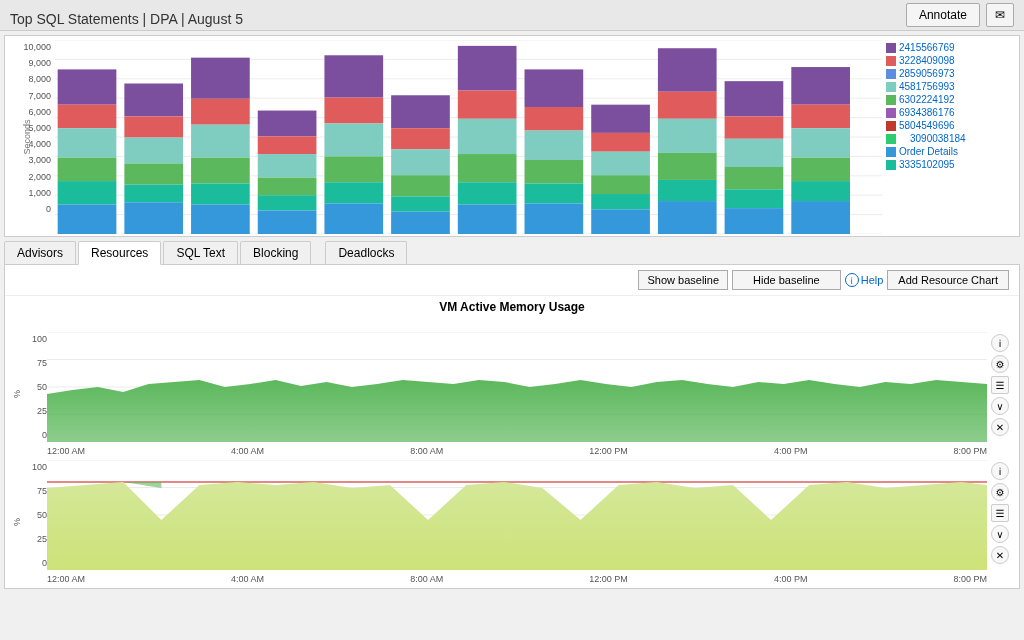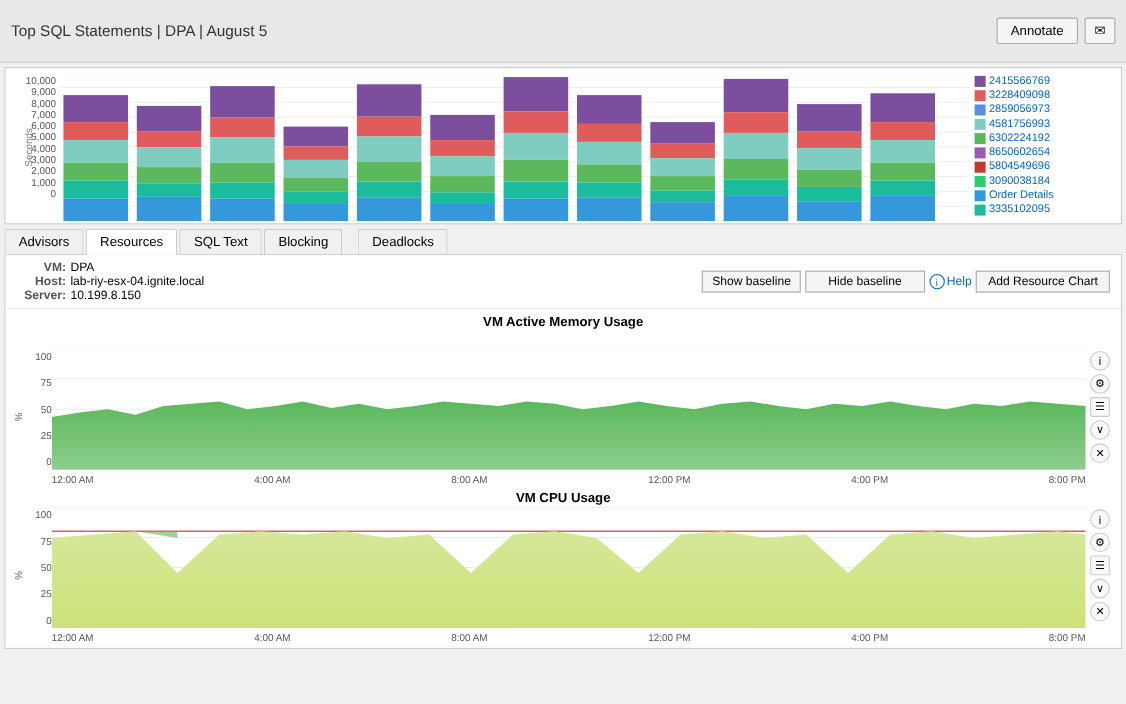--- a/index.html
+++ b/index.html
@@ -2,31 +2,31 @@
 <html><head>
   <meta charset="utf-8">
   <style>
     * { box-sizing: border-box; margin: 0; padding: 0; }
     body { font-family: Arial, sans-serif; font-size: 12px; background: #f0f0f0; width: 1024px; height: 640px; overflow: hidden; }
     .btn { padding: 4px 12px; border: 1px solid #aaa; background: #f5f5f5; cursor: pointer; font-size: 12px; border-radius: 2px; }
   </style>
 </head>
 <body>
 
-<div style="background:#e8e8e8; border-bottom:1px solid #ccc; padding:16px 10px; display:flex; align-items:center; justify-content:space-between;">
+<div style="background:#e8e8e8; border-bottom:1px solid #ccc; padding:3px 10px; display:flex; align-items:flex-end; justify-content:space-between;">
   <span style="font-size:14px; color:#333;">Top SQL Statements  |  DPA  |  August 5</span>
   <div style="display:flex; gap:6px;">
     <button class="btn">Annotate</button>
     <button class="btn" style="padding:3px 8px;">
       <span>✉</span>
     </button>
   </div>
 </div>
 
-<div style="background:#fff; border:1px solid #ccc; margin:4px; padding:4px 2px 2px 2px; height:143px; display:flex; flex-direction:column;">
+<div style="background:#fff; border:1px solid #ccc; margin:4px; padding:4px 2px 2px 2px; height:202px; display:flex; flex-direction:column;">
   <div style="display:flex; flex:1; overflow:hidden;">
 
     <div style="width:48px; position:relative; display:flex; flex-direction:column; justify-content:space-between; align-items:flex-end; padding:2px 4px 20px 0; font-size:9px; color:#555;">
       <span>10,000</span>
       <span>9,000</span>
       <span>8,000</span>
       <span>7,000</span>
       <span>6,000</span>
       <span>5,000</span>
       <span>4,000</span>
@@ -156,29 +156,29 @@
       <div style="display:flex; align-items:flex-end; gap:3px; margin-bottom:2px;">
         <div style="width:10px; height:10px; background:#7fccc0; flex-shrink:0;"></div>
         <a href="#" style="color:#0066cc; text-decoration:none; font-size:10px;">4581756993</a>
       </div>
       <div style="display:flex; align-items:center; gap:3px; margin-bottom:2px;">
         <div style="width:10px; height:10px; background:#5cb85c; flex-shrink:0;"></div>
         <a href="#" style="color:#0066cc; text-decoration:none; font-size:10px;">6302224192</a>
       </div>
       <div style="display:flex; align-items:center; gap:3px; margin-bottom:2px;">
         <div style="width:10px; height:10px; background:#9b59b6; flex-shrink:0;"></div>
-        <a href="#" style="color:#0066cc; text-decoration:none; font-size:10px;">8650602654</a>
+        <a href="#" style="color:#0066cc; text-decoration:none; font-size:10px;">6934386176</a>
       </div>
       <div style="display:flex; align-items:center; gap:3px; margin-bottom:2px;">
         <div style="width:10px; height:10px; background:#c0392b; flex-shrink:0;"></div>
         <a href="#" style="color:#0066cc; text-decoration:none; font-size:10px;text-align:right;">5804549696</a>
       </div>
       <div style="display:flex; align-items:center; gap:3px; margin-bottom:2px;">
         <div style="width:10px; height:10px; background:#2ecc71; flex-shrink:0;"></div>
-        <a href="#" style="color:#0066cc; text-decoration:none; font-size:10px;">3090038184</a>
+        <a href="#" style="color:#0066cc; text-decoration:none; font-size:10px;margin-left:11px;">3090038184</a>
       </div>
       <div style="display:flex; align-items:center; gap:3px; margin-bottom:2px;">
         <div style="width:10px; height:10px; background:#3498db; flex-shrink:0;"></div>
         <a href="#" style="color:#0066cc; text-decoration:none; font-size:10px;">Order Details</a>
       </div>
       <div style="display:flex; align-items:center; gap:3px; margin-bottom:2px;">
         <div style="width:10px; height:10px; background:#1abc9c; flex-shrink:0;"></div>
         <a href="#" style="color:#0066cc; text-decoration:none; font-size:10px;">3335102095</a>
       </div>
     </div>
@@ -199,34 +199,20 @@
     <span>Blocking</span>
   </button>
   <button style="padding:4px 12px; border:1px solid #ccc; border-bottom:none; background:#f0f0f0; cursor:pointer; font-size:12px; border-radius:2px 2px 0 0; margin-right:2px;">
     <span>Deadlocks</span>
   </button>
 </div>
 
 <div style="background:#fff; border:1px solid #ccc; border-top:none; margin:0 4px;">
 
   <div style="display:flex; align-items:center; padding:5px 10px; border-bottom:1px solid #eee; gap:6px;">
-    <div style="display:flex; flex-direction:column; gap:1px; font-size:11px;">
-      <div style="display:flex; gap:4px;">
-        <span style="font-weight:bold; color:#555; width:45px; text-align:right;">VM:</span>
-        <span>DPA</span>
-      </div>
-      <div style="display:flex; gap:4px;">
-        <span style="font-weight:bold; color:#555; width:45px; text-align:right;">Host:</span>
-        <span>lab-riy-esx-04.ignite.local</span>
-      </div>
-      <div style="display:flex; gap:4px;">
-        <span style="font-weight:bold; color:#555; width:45px; text-align:right;">Server:</span>
-        <span>10.199.8.150</span>
-      </div>
-    </div>
     <div style="margin-left:auto; display:flex; align-items:center; gap:4px;">
       <button style="padding:3px 8px; border:1px solid #aaa; background:#f5f5f5; cursor:pointer; font-size:11px;">Show baseline</button>
       <button style="padding:3px 20px; border:1px solid #aaa; background:#f5f5f5; cursor:pointer; font-size:11px;">Hide baseline</button>
       <span style="color:#0066cc; cursor:pointer; font-size:11px; display:flex; align-items:center; gap:2px;">
         <span style="border:1px solid #0066cc; border-radius:50%; width:14px; height:14px; display:inline-flex; align-items:center; justify-content:center; font-size:9px; color:#0066cc;">ℹ</span>
         <span>Help</span>
       </span>
       <button style="padding:3px 10px; border:1px solid #aaa; background:#f5f5f5; cursor:pointer; font-size:11px;">Add Resource Chart</button>
     </div>
   </div>
@@ -276,21 +262,20 @@
         <div style="width:18px; height:18px; border:1px solid #ccc; border-radius:50%; display:flex; align-items:center; justify-content:center; font-size:10px; background:#f8f8f8; cursor:pointer;">ℹ</div>
         <div style="width:18px; height:18px; border:1px solid #ccc; border-radius:50%; display:flex; align-items:center; justify-content:center; font-size:10px; background:#f8f8f8; cursor:pointer;">⚙</div>
         <div style="width:18px; height:18px; border:1px solid #ccc; border-radius:2px; display:flex; align-items:center; justify-content:center; font-size:10px; background:#f8f8f8; cursor:pointer;">☰</div>
         <div style="width:18px; height:18px; border:1px solid #ccc; border-radius:50%; display:flex; align-items:center; justify-content:center; font-size:10px; background:#f8f8f8; cursor:pointer;">∨</div>
         <div style="width:18px; height:18px; border:1px solid #ccc; border-radius:50%; display:flex; align-items:center; justify-content:center; font-size:10px; background:#f8f8f8; cursor:pointer;">✕</div>
       </div>
     </div>
   </div>
 
   <div style="padding:2px 6px 4px 6px;">
-    <div style="text-align:center; font-size:12px; font-weight:bold; margin-bottom:2px;">VM CPU Usage</div>
     <div style="display:flex; align-items:stretch;">
       <div style="width:12px; display:flex; align-items:center; justify-content:center; margin-right:2px;">
         <span style="font-size:9px; color:#555; transform:rotate(-90deg); white-space:nowrap; display:block;">%</span>
       </div>
       <div style="width:22px; display:flex; flex-direction:column; justify-content:space-between; align-items:flex-end; font-size:9px; color:#555; padding-bottom:16px; padding-top:2px;">
         <span>100</span>
         <span>75</span>
         <span>50</span>
         <span>25</span>
         <span>0</span>

